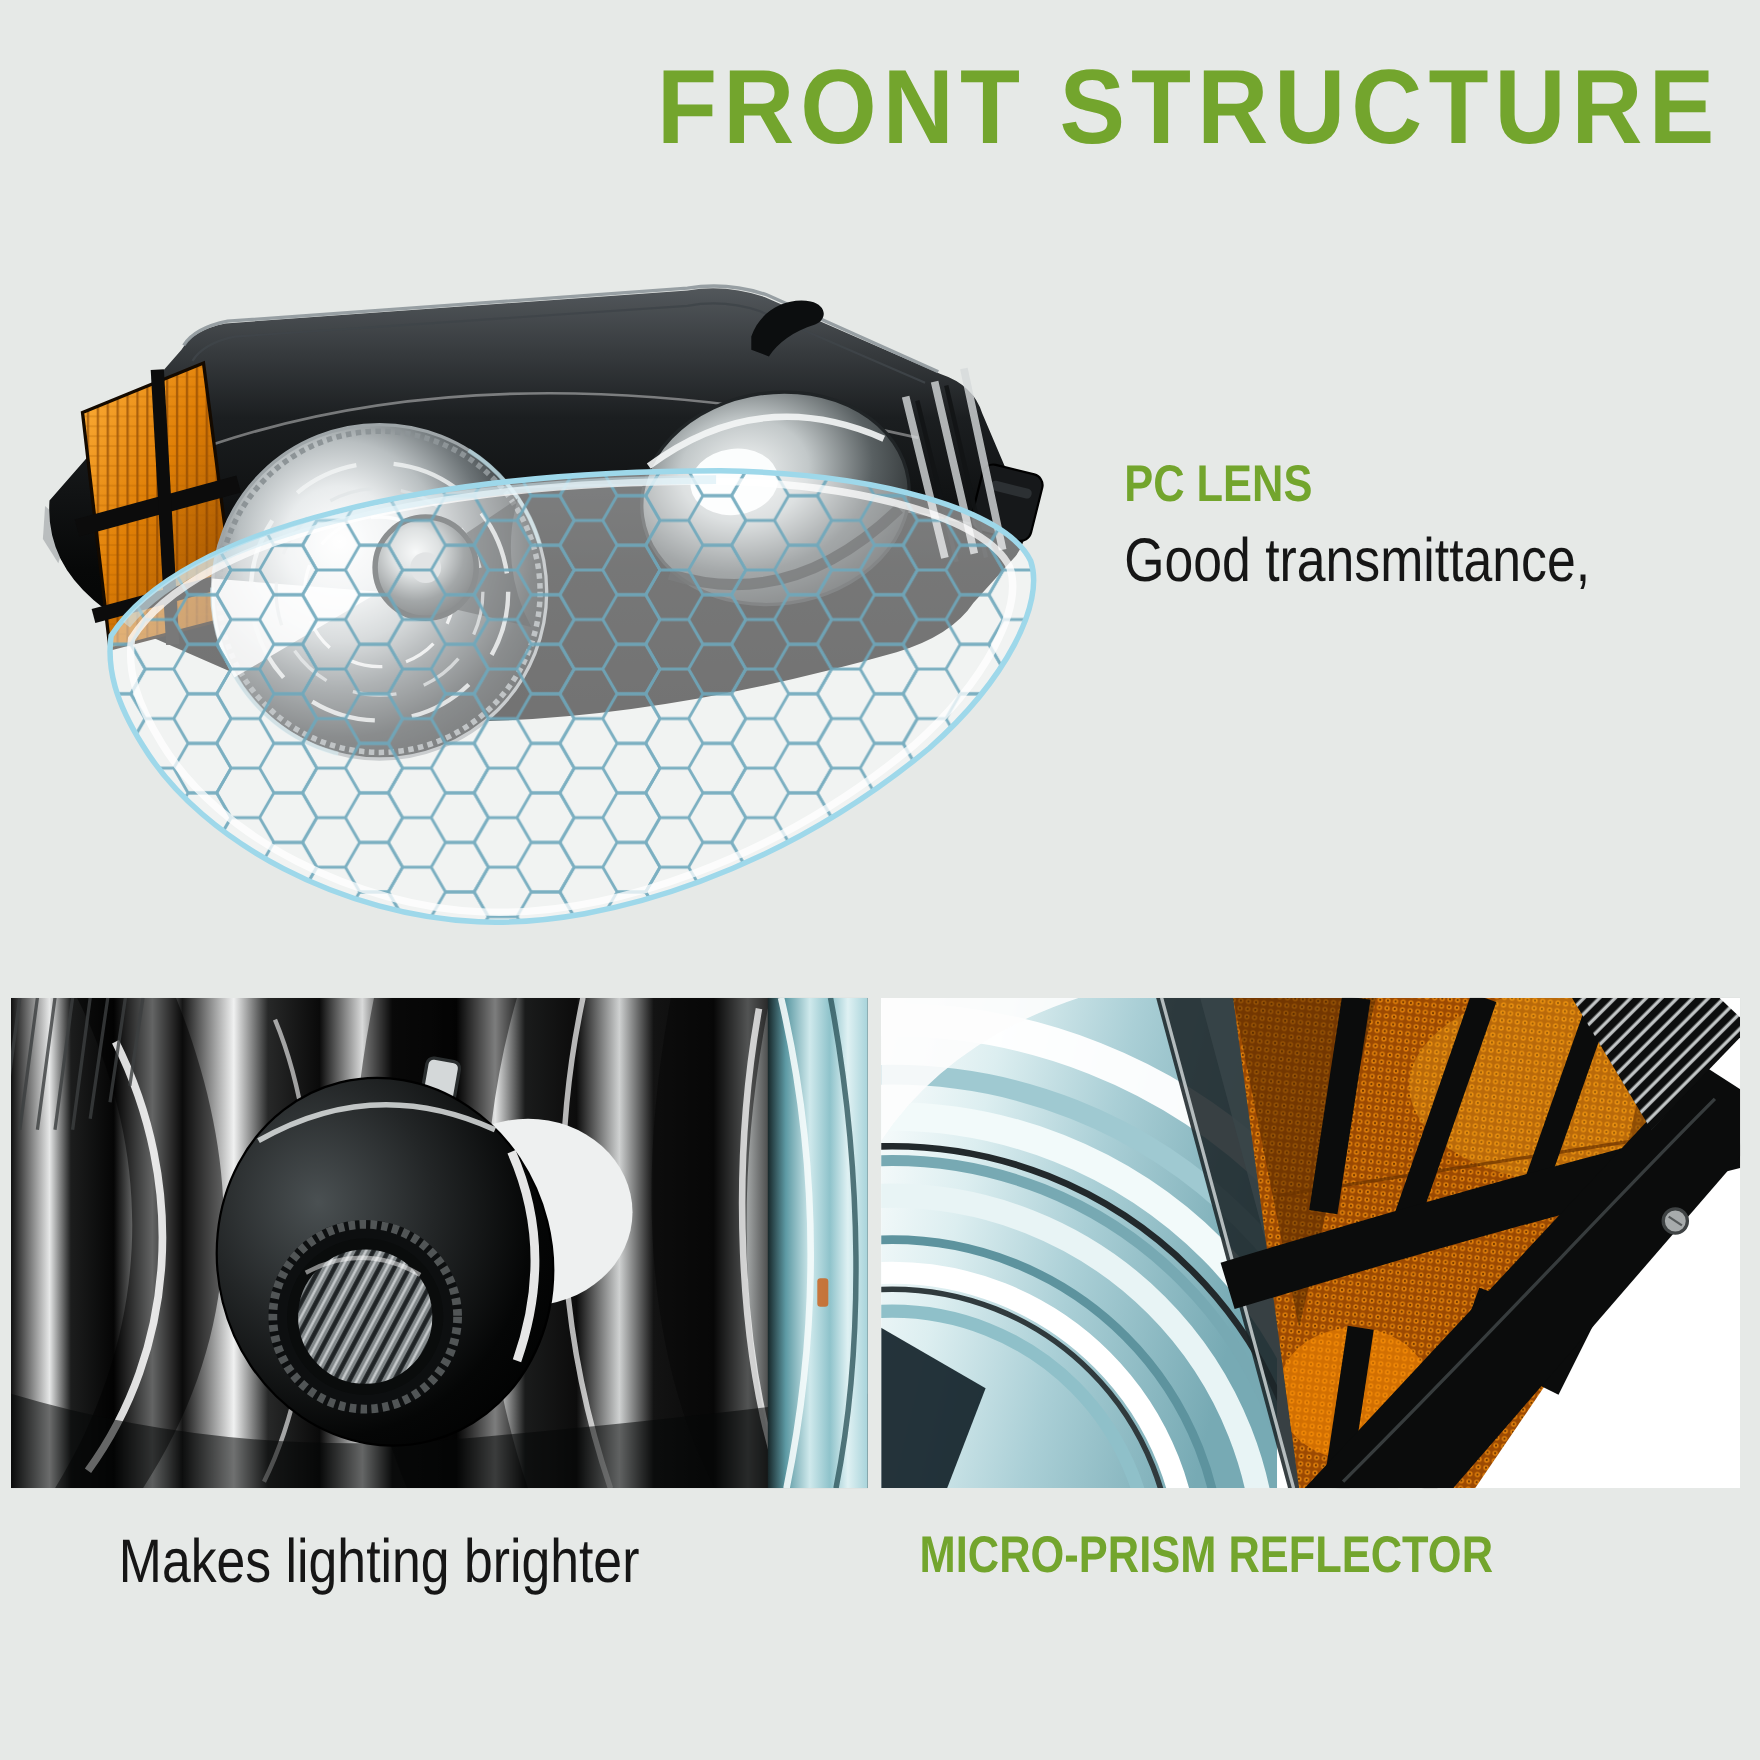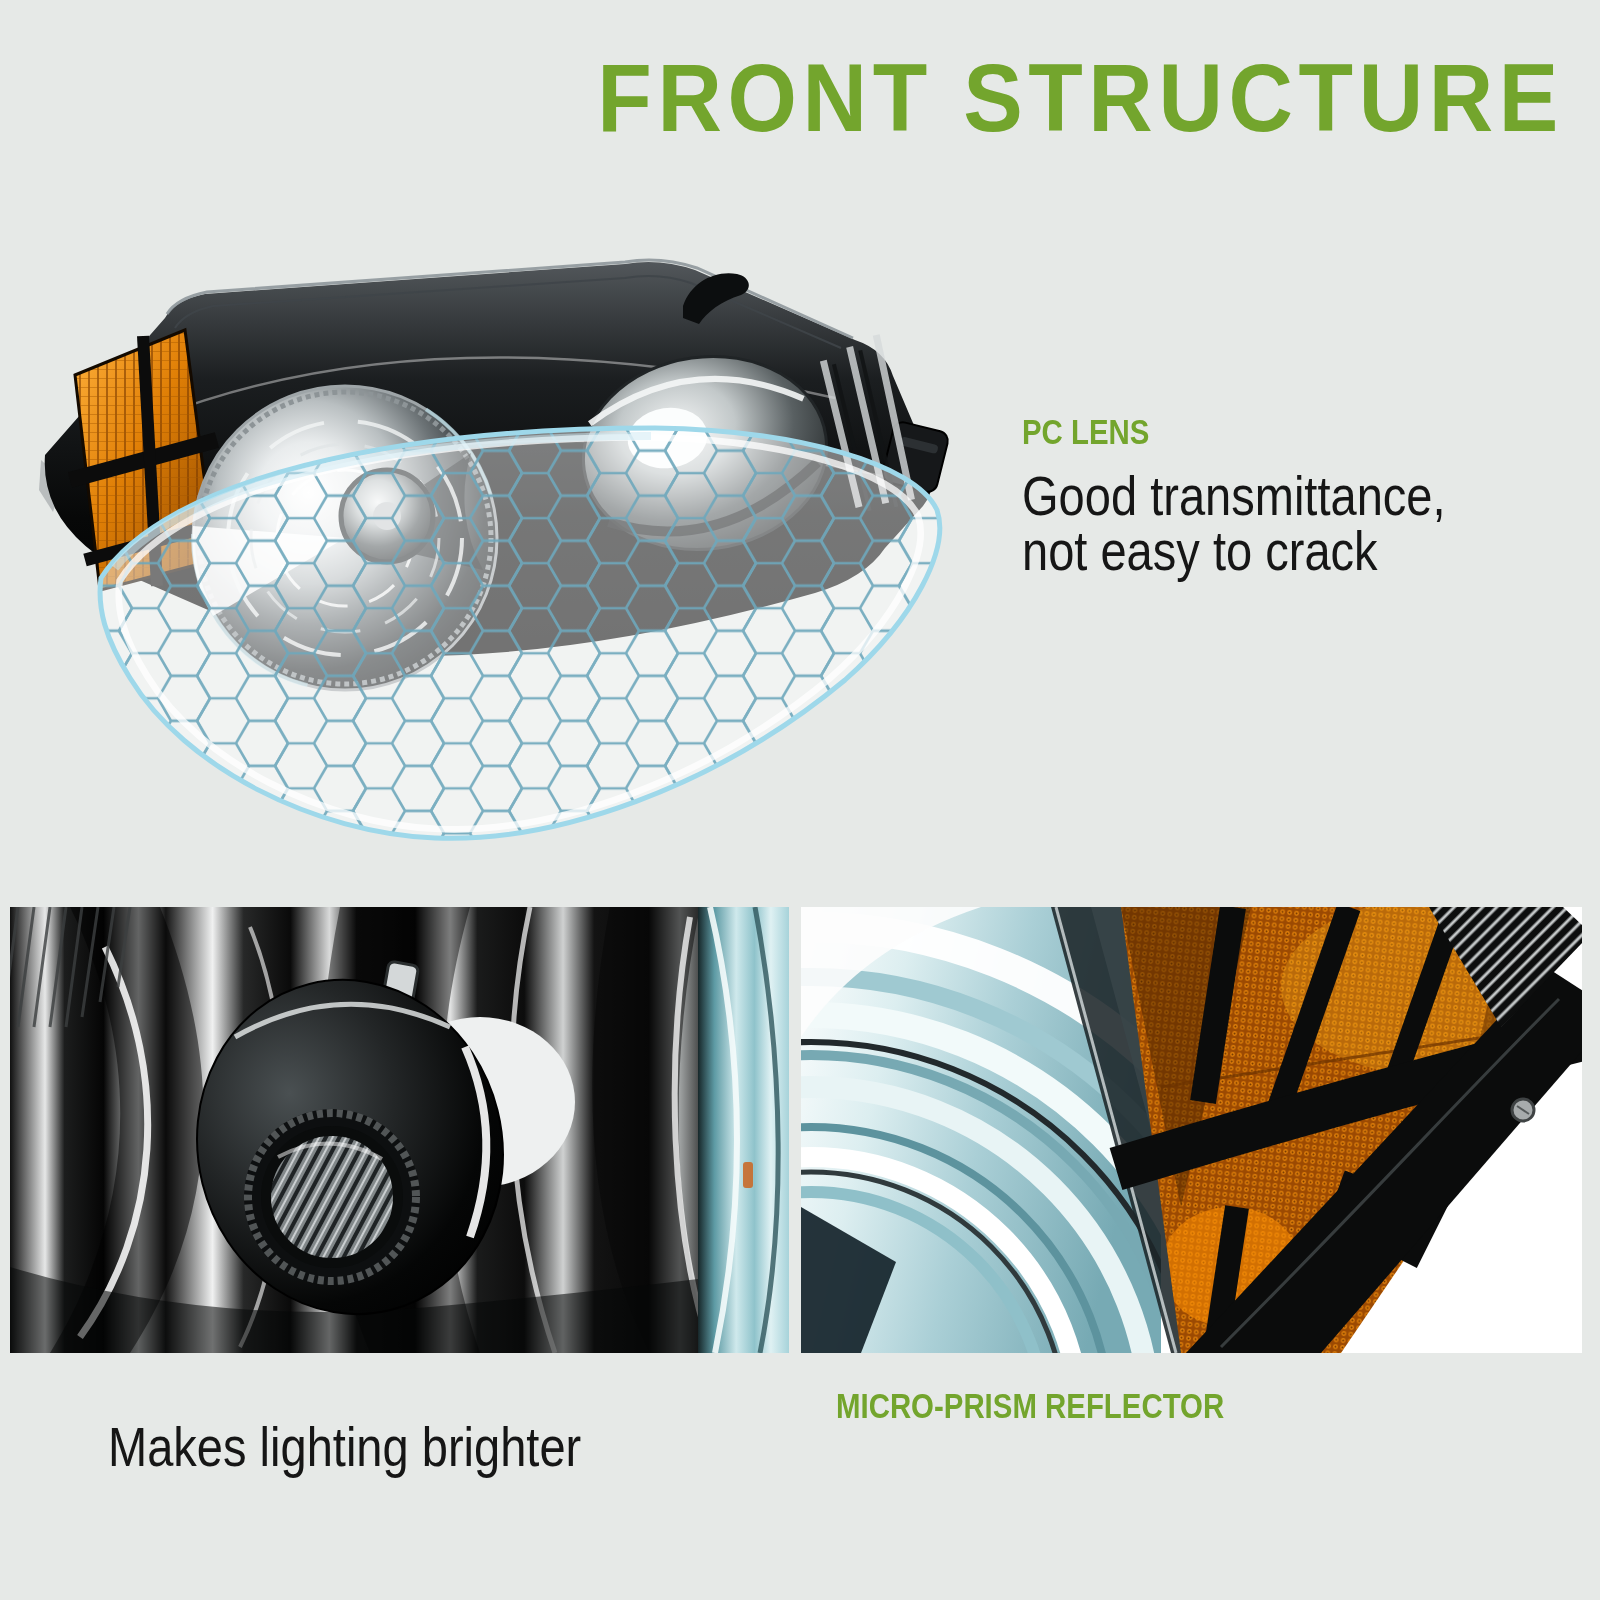--- a/index.html
+++ b/index.html
@@ -15,33 +15,33 @@
     color:var(--accent); font-weight:700; font-size:96px; line-height:1.0;
   }
   .squeeze{display:inline-block; transform:scaleX(.93); transform-origin:50% 50%; letter-spacing:6px; white-space:nowrap;}
 
   .cond{display:inline-block; transform:scaleX(.84); transform-origin:0 50%; white-space:nowrap;}
 
   .hero-figure{position:absolute; left:15px; top:248px; width:950px; height:645px;}
   .hero-figure svg{display:block; width:100%; height:100%;}
 
   .callout{position:absolute; left:1022px; top:413px;}
-  .feature-heading{color:var(--accent); font-weight:700; font-size:35px; line-height:1.1;}
+  .feature-heading{color:var(--accent); font-weight:700; font-size:47px; line-height:1.1;}
   .feature-text{color:var(--text); font-weight:400; font-size:56px; line-height:55px; margin-top:16px;}
   .feature-text .line{display:block;}
 
   .photo{position:absolute; top:907px; height:446px; overflow:hidden;}
   .photo svg{display:block; width:100%; height:100%;}
   .photo-left{left:10px; width:779px;}
   .photo-right{left:801px; width:781px;}
 
   .label{position:absolute; top:1387px;}
   .label-left{left:108px;}
   .label-right{left:836px;}
-  .label .feature-text{margin-top:32px;}
+  .label .feature-text{margin-top:4px;}
 </style>
 </head>
 <body>
 
 <div class="canvas">
 
   <h1 class="title"><span class="squeeze">FRONT STRUCTURE</span></h1>
 
   <figure class="hero-figure">
     <svg viewBox="0 0 950 645" xmlns="http://www.w3.org/2000/svg">
@@ -136,21 +136,20 @@
         <path d="M86,330 C150,230 380,180 640,180 C780,182 900,215 922,262 C935,300 900,370 830,432 C700,540 540,595 420,590 C300,585 170,520 115,430 C90,390 82,360 86,330 Z" fill="none" stroke="#ffffff" stroke-width="7" opacity=".75" transform="translate(500,390) scale(0.955) translate(-500,-390)"></path>
         <path d="M100,320 C170,232 390,188 636,188" fill="none" stroke="#cdeaf4" stroke-width="8" opacity=".5"></path>
       </g>
     </svg>
   </figure>
 
   <div class="callout">
     <h2 class="feature-heading"><span class="cond">PC LENS</span></h2>
     <p class="feature-text">
       <span class="line"><span class="cond">Good transmittance,</span></span>
-      <span class="line"><span class="cond">not easy to crack</span></span>
     </p>
   </div>
 
   <figure class="photo photo-left">
     <svg viewBox="0 0 779 446" preserveAspectRatio="none" xmlns="http://www.w3.org/2000/svg">
       <defs>
         <linearGradient id="gStreaks" x1="0" y1="0" x2="1" y2="0">
           <stop offset="0" stop-color="#101010"></stop>
             <stop offset=".045" stop-color="#e6e7e7"></stop>
             <stop offset=".07" stop-color="#1c1d1d"></stop>

